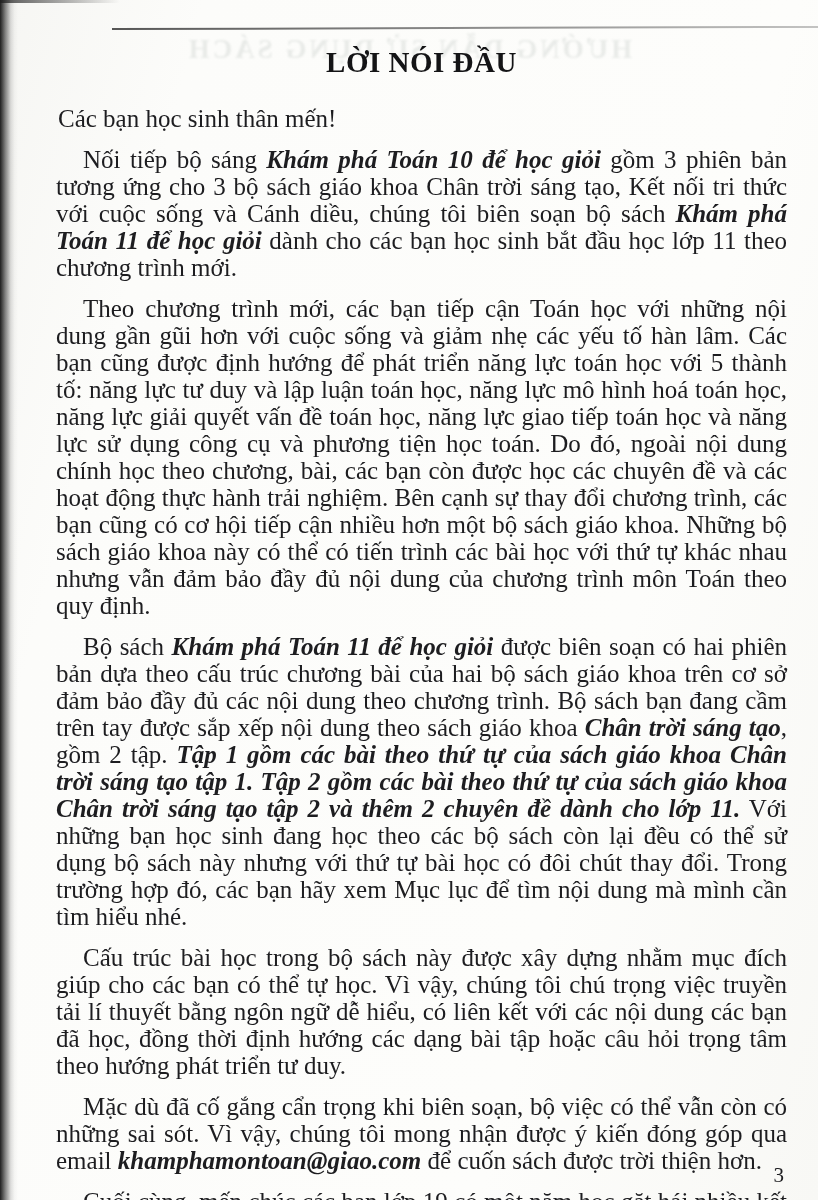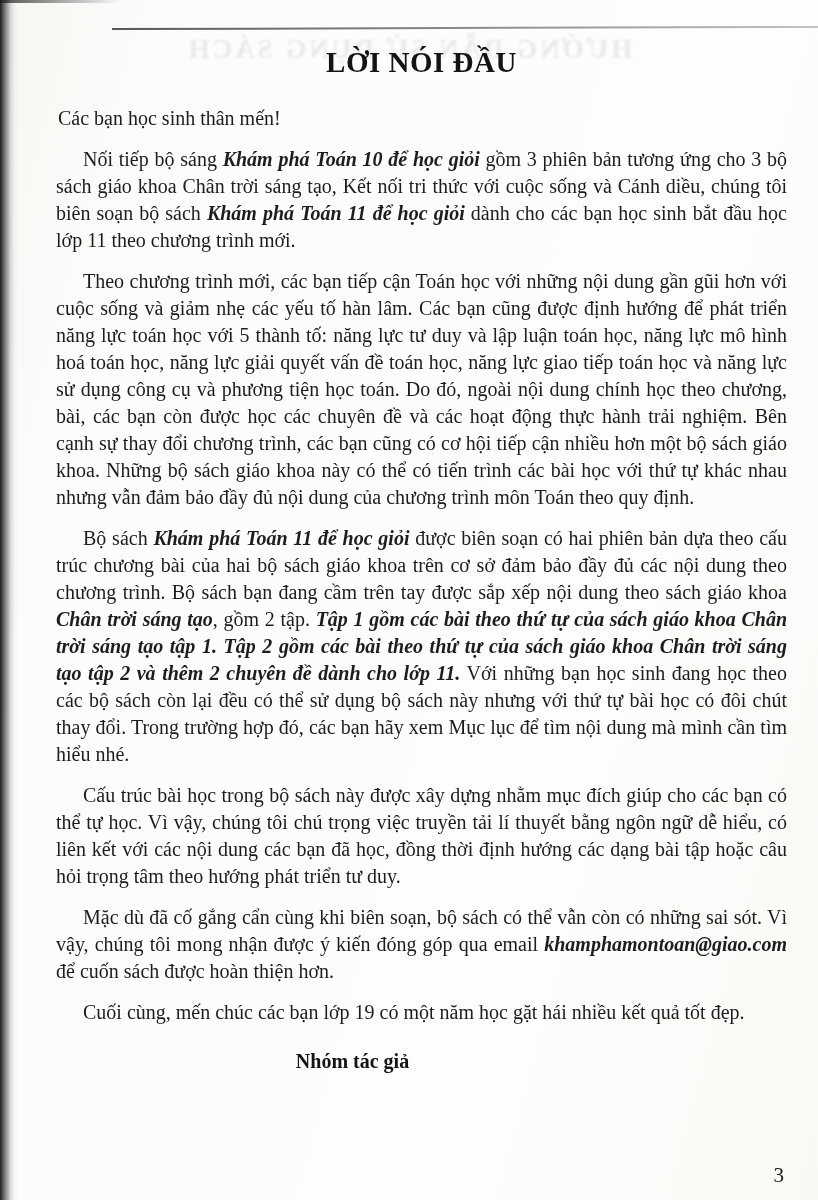--- a/index.html
+++ b/index.html
@@ -56,21 +56,21 @@
   .title {
     margin: 14px 0 26px 0;
     text-align: center;
     font-size: 29px;
     font-weight: bold;
     letter-spacing: 0.5px;
     color: #141416;
   }
   p.body {
     margin: 0 0 14px 0;
-    font-size: 20px;
+    font-size: 25px;
     line-height: 27px;
     text-align: justify;
     text-indent: 27px;
     color: #1d1d20;
   }
   p.greeting { text-indent: 2px; }
   .bi { font-weight: bold; font-style: italic; }
   .signature {
     margin-top: 24px;
     font-size: 20px;
@@ -100,21 +100,21 @@
     <p class="body greeting">Các bạn học sinh thân mến!</p>
 
     <p class="body"><span>Nối tiếp bộ sáng </span><span class="bi">Khám phá Toán 10 để học giỏi</span><span> gồm 3 phiên bản tương ứng cho 3 bộ sách giáo khoa Chân trời sáng tạo, Kết nối tri thức với cuộc sống và Cánh diều, chúng tôi biên soạn bộ sách </span><span class="bi">Khám phá Toán 11 để học giỏi</span><span> dành cho các bạn học sinh bắt đầu học lớp 11 theo chương trình mới.</span></p>
 
     <p class="body"><span>Theo chương trình mới, các bạn tiếp cận Toán học với những nội dung gần gũi hơn với cuộc sống và giảm nhẹ các yếu tố hàn lâm. Các bạn cũng được định hướng để phát triển năng lực toán học với 5 thành tố: năng lực tư duy và lập luận toán học, năng lực mô hình hoá toán học, năng lực giải quyết vấn đề toán học, năng lực giao tiếp toán học và năng lực sử dụng công cụ và phương tiện học toán. Do đó, ngoài nội dung chính học theo chương, bài, các bạn còn được học các chuyên đề và các hoạt động thực hành trải nghiệm. Bên cạnh sự thay đổi chương trình, các bạn cũng có cơ hội tiếp cận nhiều hơn một bộ sách giáo khoa. Những bộ sách giáo khoa này có thể có tiến trình các bài học với thứ tự khác nhau nhưng vẫn đảm bảo đầy đủ nội dung của chương trình môn Toán theo quy định.</span></p>
 
     <p class="body"><span>Bộ sách </span><span class="bi">Khám phá Toán 11 để học giỏi</span><span> được biên soạn có hai phiên bản dựa theo cấu trúc chương bài của hai bộ sách giáo khoa trên cơ sở đảm bảo đầy đủ các nội dung theo chương trình. Bộ sách bạn đang cầm trên tay được sắp xếp nội dung theo sách giáo khoa </span><span class="bi">Chân trời sáng tạo</span><span>, gồm 2 tập. </span><span class="bi">Tập 1 gồm các bài theo thứ tự của sách giáo khoa Chân trời sáng tạo tập 1. Tập 2 gồm các bài theo thứ tự của sách giáo khoa Chân trời sáng tạo tập 2 và thêm 2 chuyên đề dành cho lớp 11.</span><span> Với những bạn học sinh đang học theo các bộ sách còn lại đều có thể sử dụng bộ sách này nhưng với thứ tự bài học có đôi chút thay đổi. Trong trường hợp đó, các bạn hãy xem Mục lục để tìm nội dung mà mình cần tìm hiểu nhé.</span></p>
 
     <p class="body"><span>Cấu trúc bài học trong bộ sách này được xây dựng nhằm mục đích giúp cho các bạn có thể tự học. Vì vậy, chúng tôi chú trọng việc truyền tải lí thuyết bằng ngôn ngữ dễ hiểu, có liên kết với các nội dung các bạn đã học, đồng thời định hướng các dạng bài tập hoặc câu hỏi trọng tâm theo hướng phát triển tư duy.</span></p>
 
-    <p class="body"><span>Mặc dù đã cố gắng cẩn cùng khi biên soạn, bộ sách có thể vẫn còn có những sai sót. Vì vậy, chúng tôi mong nhận được ý kiến đóng góp qua email </span><span class="bi">khamphamontoan@giao.com</span><span> để cuốn sách được hoàn thiện hơn.</span></p>
+    <p class="body"><span>Mặc dù đã cố gắng cẩn trọng khi biên soạn, bộ việc có thể vẫn còn có những sai sót. Vì vậy, chúng tôi mong nhận được ý kiến đóng góp qua email </span><span class="bi">khamphamontoan@giao.com</span><span> để cuốn sách được trời thiện hơn.</span></p>
 
     <p class="body"><span>Cuối cùng, mến chúc các bạn lớp 19 có một năm học gặt hái nhiều kết quả tốt đẹp.</span></p>
 
     <div class="signature">Nhóm tác giả</div>
   </div>
 
   <div class="page-number">3</div>
 
   <div class="scan-shadow-left"></div>
   <div class="scan-line-top"></div>

